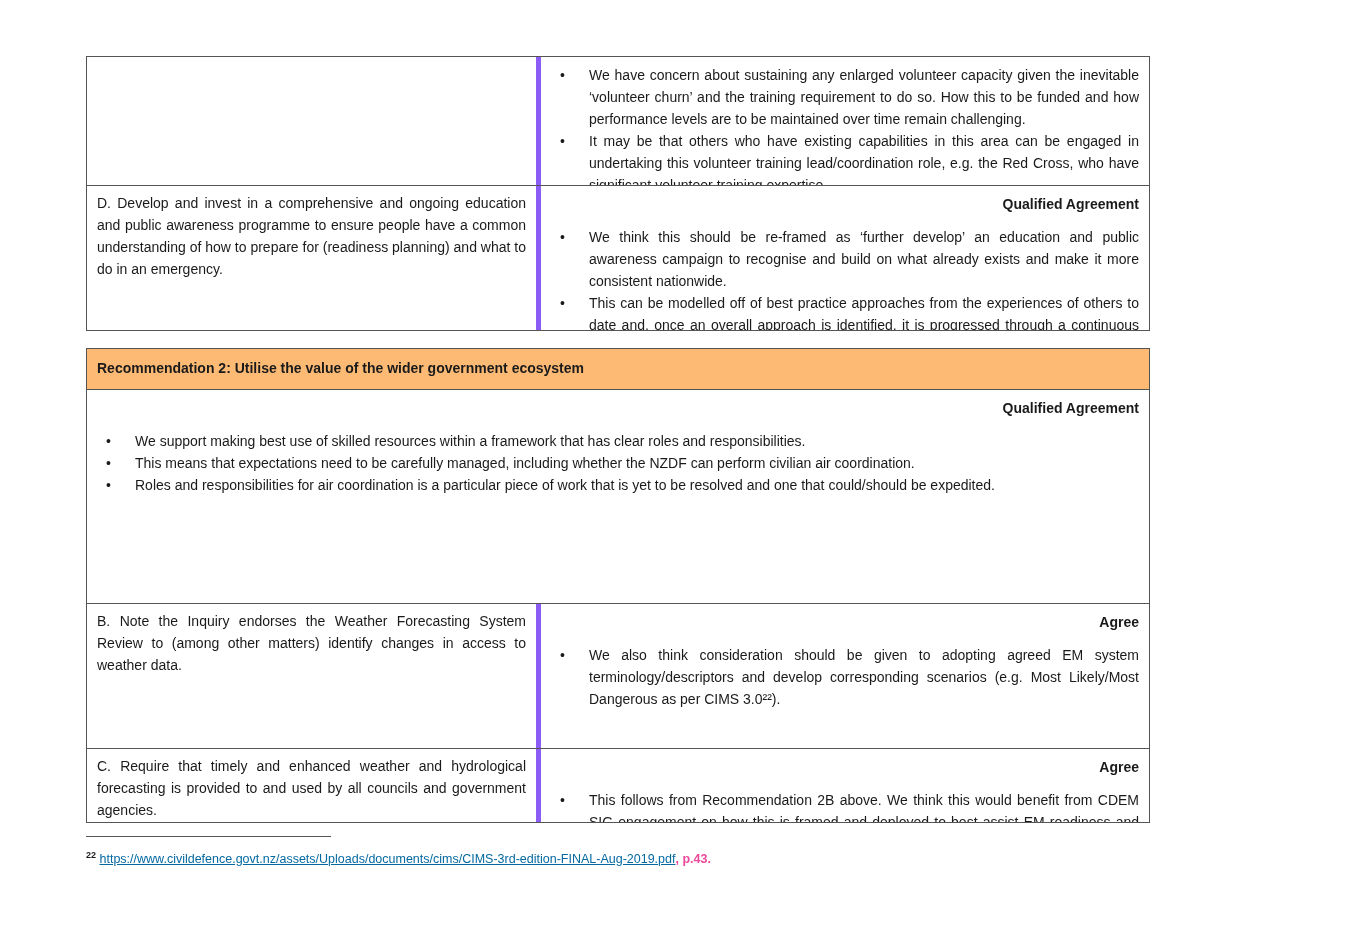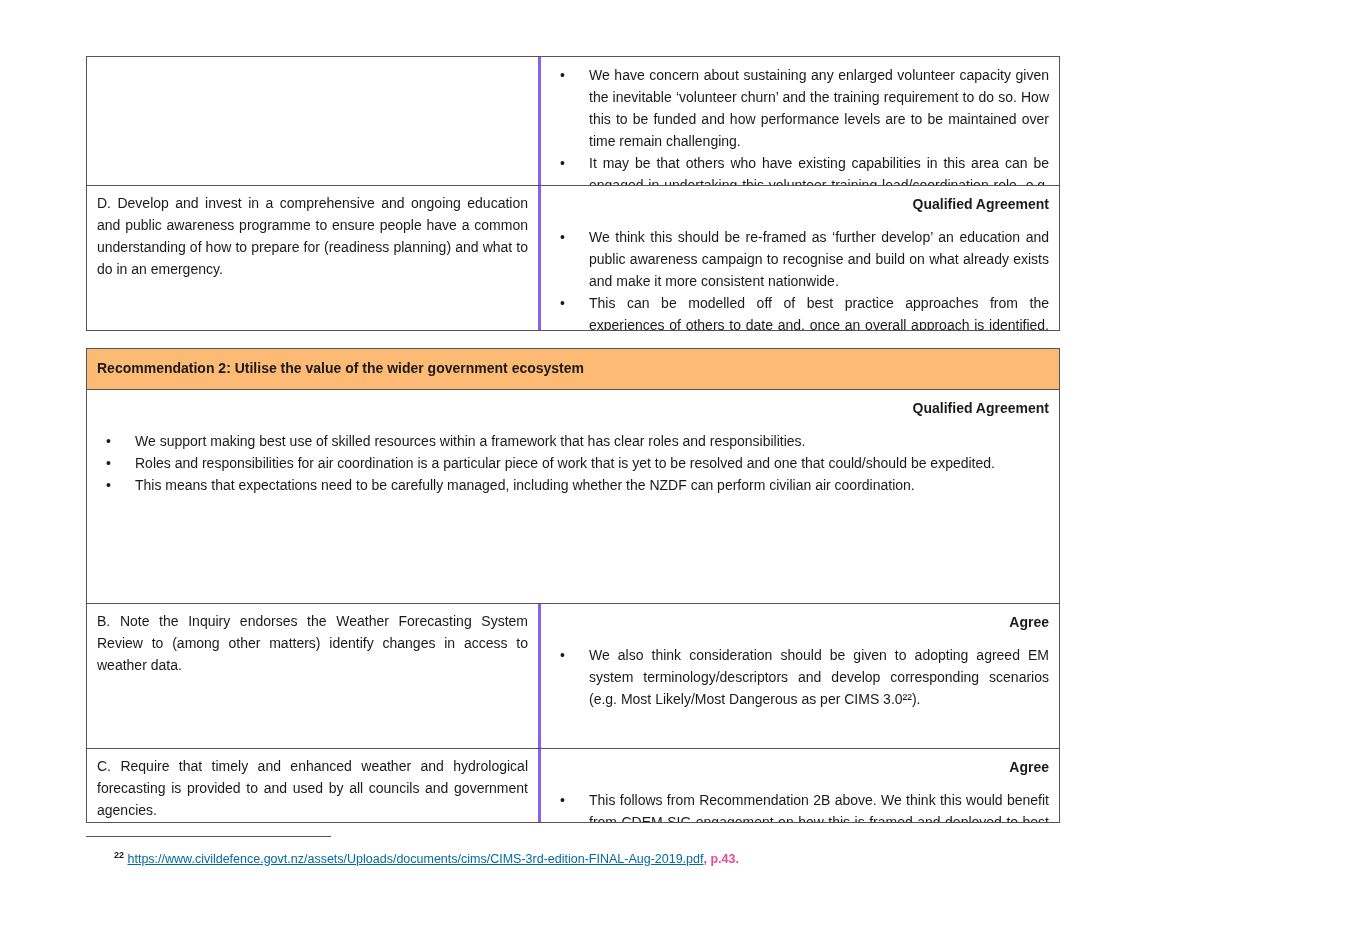--- a/index.html
+++ b/index.html
@@ -5,40 +5,40 @@
   html,body { margin:0; padding:0; background:#ffffff; }
   .page {
     position:relative;
     width:1362px; height:940px;
     background:#ffffff;
     overflow:hidden;
     font-family:"Liberation Sans","DejaVu Sans",sans-serif;
     font-size:14px; line-height:22px; color:#1a1a1a;
   }
   .doc-table {
-    position:absolute; left:86px; width:974px;
+    position:absolute; left:86px; width:1064px;
     border:1px solid #545454;
     box-sizing:border-box;
     background:#fff;
   }
   #table1 { top:56px; }
   #table2 { top:348px; }
   .t-row { display:flex; border-top:1px solid #545454; box-sizing:border-box; overflow:hidden; }
   .t-row.first { border-top:none; }
   .t-header {
     background:#fdba74;
     font-weight:bold;
     padding:8px 10px 0 10px;
     height:40px; box-sizing:border-box;
     border-top:none;
     overflow:hidden;
   }
   .cell-left {
     width:454px; box-sizing:border-box;
-    border-right:3px solid #8b5cf6;
+    border-right:5px solid #8b5cf6;
     padding:6px 10px;
     text-align:justify;
     overflow:hidden;
   }
   .cell-right {
     flex:1; box-sizing:border-box;
     padding:7px 10px 6px 17px;
     overflow:hidden;
   }
   .resp-heading { font-weight:bold; margin:0 0 11px 0;text-align:right; }
@@ -63,21 +63,20 @@
     background:#555;
   }
   .footnote {
     position:absolute; left:86px; top:850px;
     font-size:12.5px; line-height:18px;
   }
   .footnote sup {
     font-size:9px; font-weight:bold;
     vertical-align:super; line-height:0;
     color:#1a1a1a;
-    margin-left:28px;
   }
   .footnote a {
     color:#0369a1;
     text-decoration:underline;
     cursor:pointer;
   }
   .footnote .suffix { font-weight:bold; color:#ec4899;text-align:right; }
   .page-num {
     position:absolute; left:0; right:0; top:934px;
     text-align:center;
@@ -116,22 +115,22 @@
 
   <div class="doc-table" id="table2">
 
     <div class="t-header">Recommendation 2: Utilise the value of the wider government ecosystem</div>
 
     <div class="t-row rA">
       <div class="cell-right">
         <p class="resp-heading">Qualified Agreement</p>
         <ul class="bullets">
           <li>We support making best use of skilled resources within a framework that has clear roles and responsibilities.</li>
+          <li>This means that expectations need to be carefully managed, including whether the NZDF can perform civilian air coordination.</li>
           <li>Roles and responsibilities for air coordination is a particular piece of work that is yet to be resolved and one that could/should be expedited.</li>
-          <li>This means that expectations need to be carefully managed, including whether the NZDF can perform civilian air coordination.</li>
         </ul>
       </div>
     </div>
 
     <div class="t-row rB">
       <div class="cell-left">B. Note the Inquiry endorses the Weather Forecasting System Review to (among other matters) identify changes in access to weather data.</div>
       <div class="cell-right">
         <p class="resp-heading">Agree</p>
         <ul class="bullets">
           <li>We also think consideration should be given to adopting agreed EM system terminology/descriptors and develop corresponding scenarios (e.g. Most Likely/Most Dangerous as per CIMS 3.0²²).</li>

